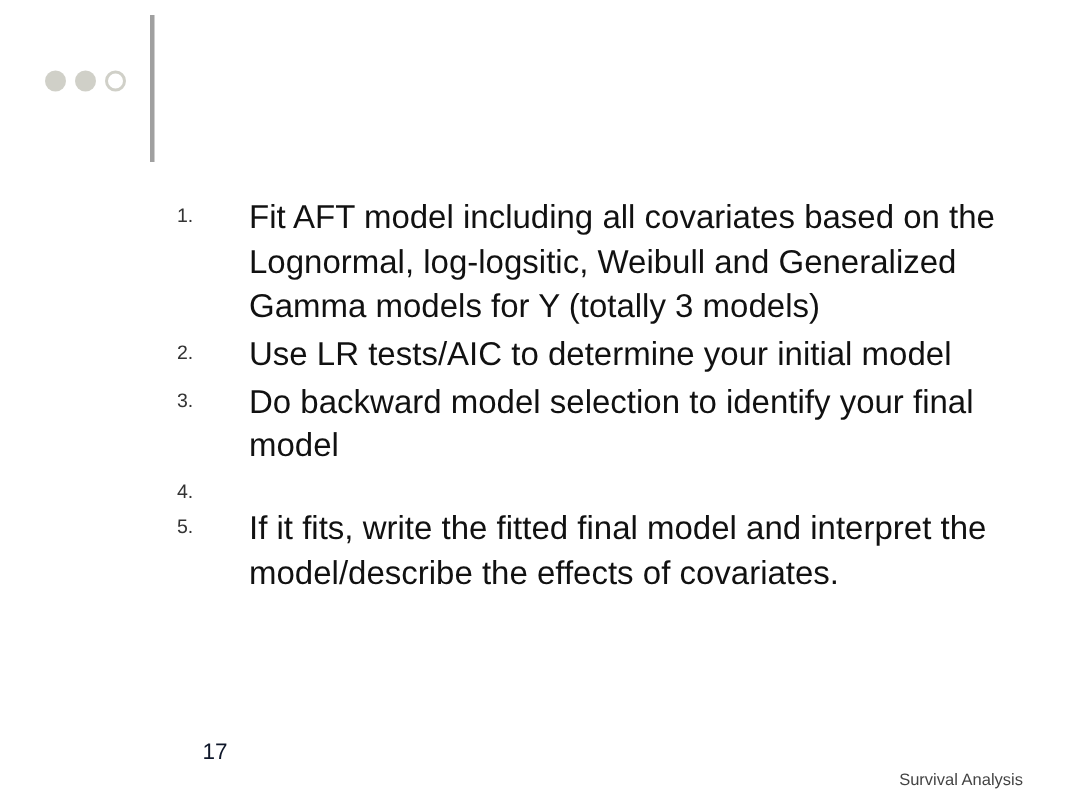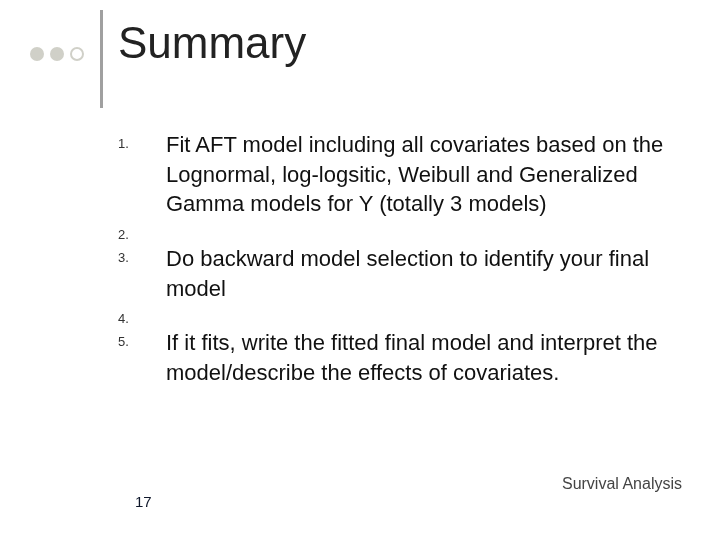--- a/index.html
+++ b/index.html
@@ -8,44 +8,44 @@
   .dots { position: absolute; left: 30px; top: 47px; display: flex; gap: 6px; }
   .dot { width: 14px; height: 14px; border-radius: 50%; background: #d0d0c8; }
   .dot.outline { background: #fff; border: 2px solid #d0d0c8; }
   .vline { position: absolute; left: 100px; top: 10px; width: 3px; height: 98px; background: #a0a0a0; }
   .title { position: absolute; left: 118px; top: 18px; font-size: 44px; color: #222; font-weight: 400; }
   .list { position: absolute; left: 118px; top: 130px; width: 560px; }
   .item { display: flex; margin-bottom: 2px; }
   .num { width: 48px; flex-shrink: 0; font-size: 13px; color: #333; padding-top: 6px; }
   .txt { font-size: 22px; color: #111; line-height: 1.35; }
   .pagenum { position: absolute; left: 135px; bottom: 30px; font-size: 15px; color: #0f172a; }
-  .footer { position: absolute; right: 38px; bottom: 47px; font-size: 16px; color: #444; }
+  .footer { position: absolute; right: 38px; bottom: 14px; font-size: 11px; color: #444; }
 </style>
 </head>
 <body>
 
 <div class="slide">
 
   <div class="dots">
     <div class="dot"></div>
     <div class="dot"></div>
     <div class="dot outline"></div>
   </div>
 
   <div class="vline"></div>
 
-  <div class="title">Summary</div>
 
   <div class="list">
     <div class="item">
       <div class="num">1.</div>
       <div class="txt">Fit AFT model including all covariates based on the Lognormal, log-logsitic, Weibull and Generalized Gamma models for Y (totally 3 models)</div>
     </div>
     <div class="item">
       <div class="num">2.</div>
+      <div class="txt">Use LR tests/AIC to determine your initial model</div>
     </div>
     <div class="item">
       <div class="num">3.</div>
       <div class="txt">Do backward model selection to identify your final model</div>
     </div>
     <div class="item">
       <div class="num">4.</div>
     </div>
     <div class="item">
       <div class="num">5.</div>

